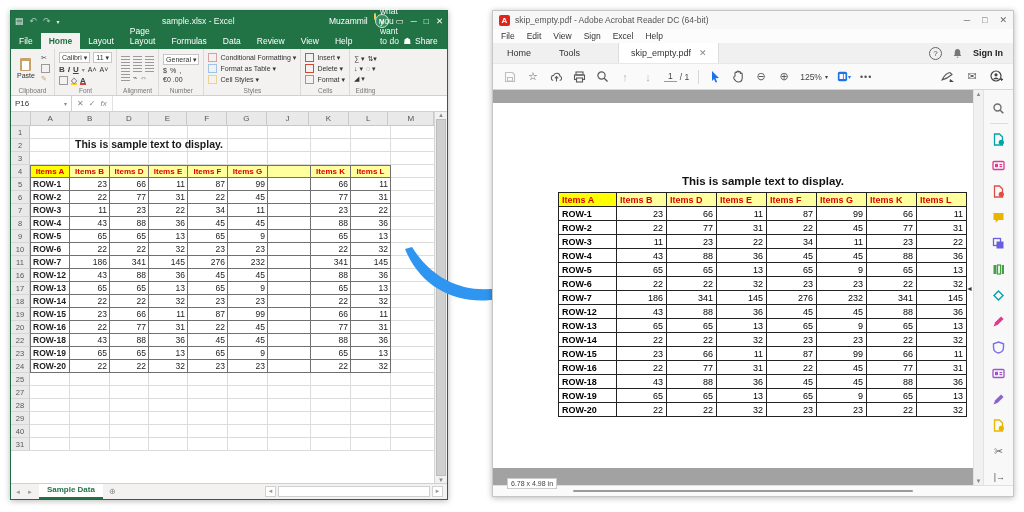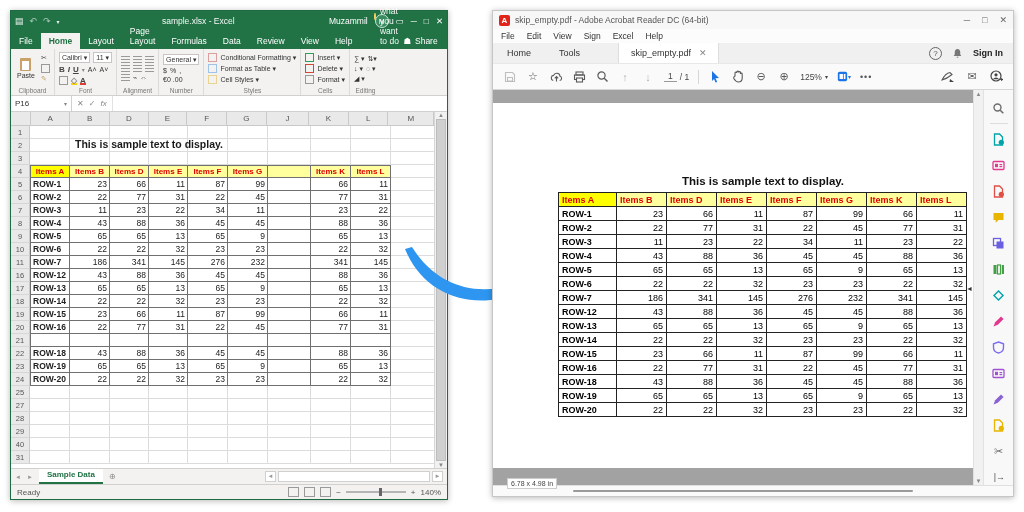--- a/index.html
+++ b/index.html
@@ -509,33 +509,20 @@
               <div class="xc tbl num" style="width: 39px;">77</div>
               <div class="xc tbl num" style="width: 39px;">31</div>
               <div class="xc tbl num" style="width: 40px;">22</div>
               <div class="xc tbl num" style="width: 40px;">45</div>
               <div class="xc tbl" style="width: 43px;"></div>
               <div class="xc tbl num" style="width: 40px;">77</div>
               <div class="xc tbl num" style="width: 40px;">31</div>
               <div class="xc" style="width: 46px;"></div>
             </div>
             <div class="xl-row">
-              <div class="xl-num">21</div>
-              <div class="xc tbl left" style="width: 40px;"></div>
-              <div class="xc tbl" style="width: 40px;"></div>
-              <div class="xc tbl" style="width: 39px;"></div>
-              <div class="xc tbl" style="width: 39px;"></div>
-              <div class="xc tbl" style="width: 40px;"></div>
-              <div class="xc tbl" style="width: 40px;"></div>
-              <div class="xc tbl" style="width: 43px;"></div>
-              <div class="xc tbl" style="width: 40px;"></div>
-              <div class="xc tbl" style="width: 40px;"></div>
-              <div class="xc" style="width: 46px;"></div>
-            </div>
-            <div class="xl-row">
               <div class="xl-num">22</div>
               <div class="xc tbl left lbl" style="width: 40px;">ROW-18</div>
               <div class="xc tbl num" style="width: 40px;">43</div>
               <div class="xc tbl num" style="width: 39px;">88</div>
               <div class="xc tbl num" style="width: 39px;">36</div>
               <div class="xc tbl num" style="width: 40px;">45</div>
               <div class="xc tbl num" style="width: 40px;">45</div>
               <div class="xc tbl" style="width: 43px;"></div>
               <div class="xc tbl num" style="width: 40px;">88</div>
               <div class="xc tbl num" style="width: 40px;">36</div>
@@ -656,34 +643,20 @@
     </div>
     <div class="xl-sheettabs">
       <span style="font-size:6px;color:#999">◄</span>
       <span style="font-size:6px;color:#999">►</span>
       <span class="sheettab">Sample Data</span>
       <span style="color:#888">⊕</span>
       <div class="hscroll">
         <span class="sbtn">◄</span>
         <div class="htrack"></div>
         <span class="sbtn">►</span>
-      </div>
-    </div>
-    <div class="xl-status">
-      <span>Ready</span>
-      <div class="statright">
-        <span class="vicon"></span>
-        <span class="vicon"></span>
-        <span class="vicon"></span>
-        <span>−</span>
-        <div class="ztrack">
-            <div class="zthumb"></div>
-          </div>
-        <span>+</span>
-        <span>140%</span>
       </div>
     </div>
   </div>
 
   <svg id="arrow" viewBox="0 0 130 70">
     <path d="M4,3 C20,42 56,60 98,53 L98,42 C62,48 30,32 11,1 Z" fill="#2e96f0"></path>
     <path d="M93,32 L126,48 L92,64 Z" fill="#2e96f0"></path>
   </svg>
 
   <div class="win" id="pd">

